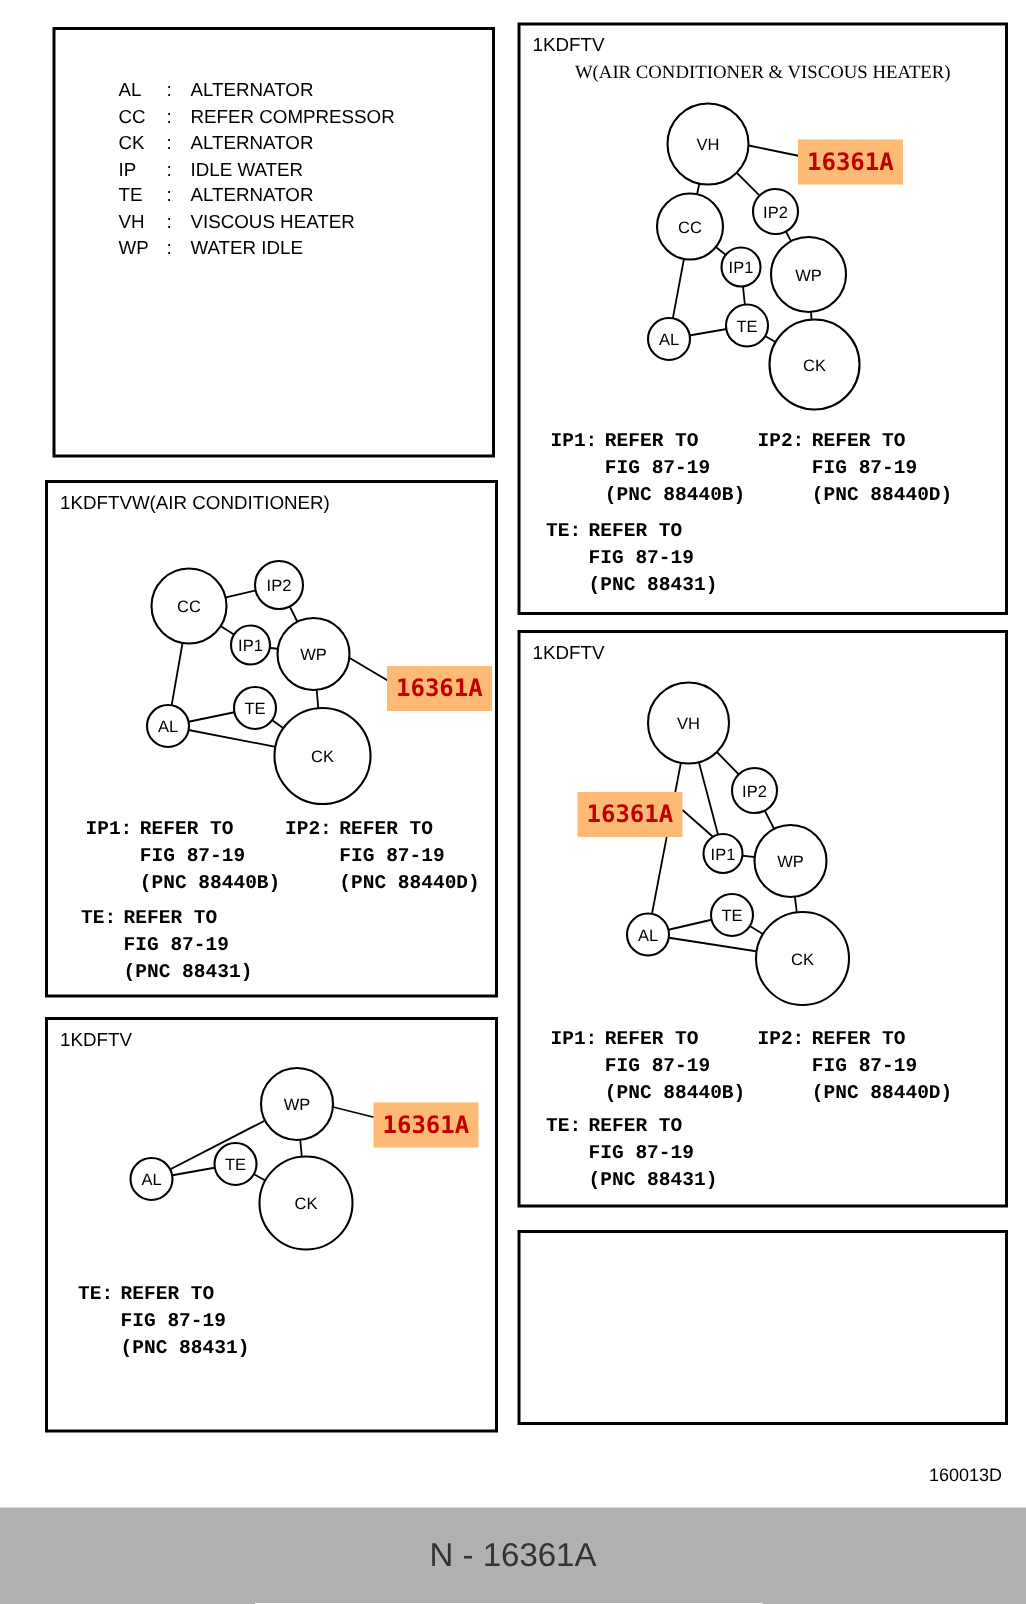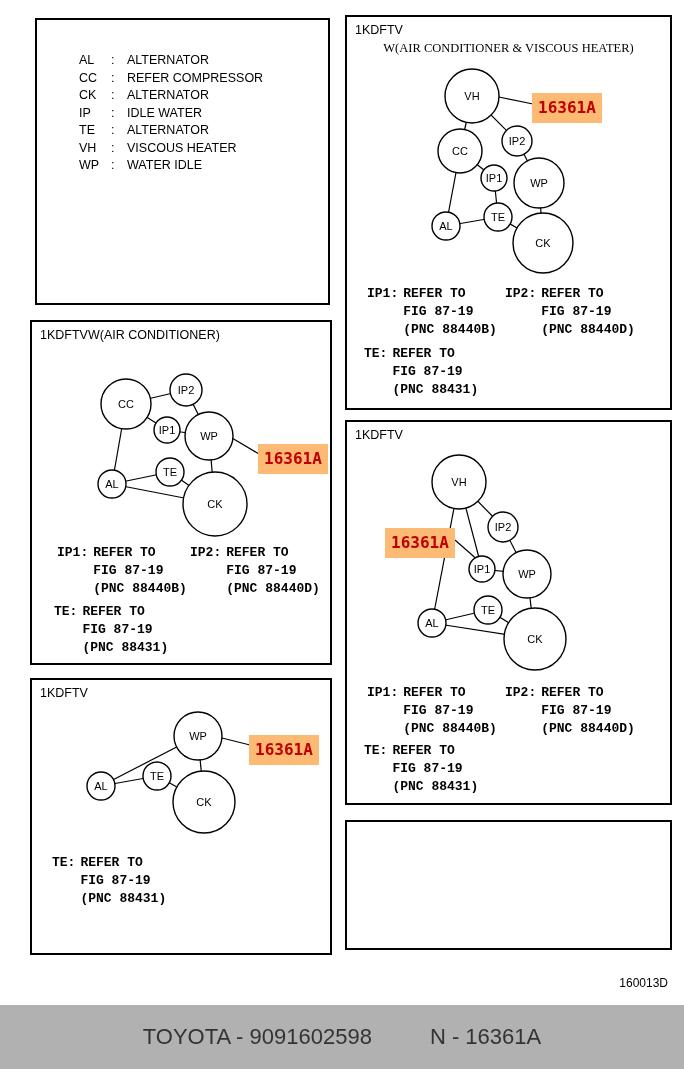--- a/index.html
+++ b/index.html
@@ -348,17 +348,16 @@
         <span>(PNC 88431)</span>
       </span>
     </div>
   </div>
 
   <div class="box" style="left:345px; top:820px; width:327px; height:130px;"></div>
 
   <div class="doc-number">160013D</div>
 
   <div class="footer">
-    <span>TOYOTA - 9091602598</span>
     <span>N - 16361A</span>
   </div>
 
 </div>
 
 </body></html>

